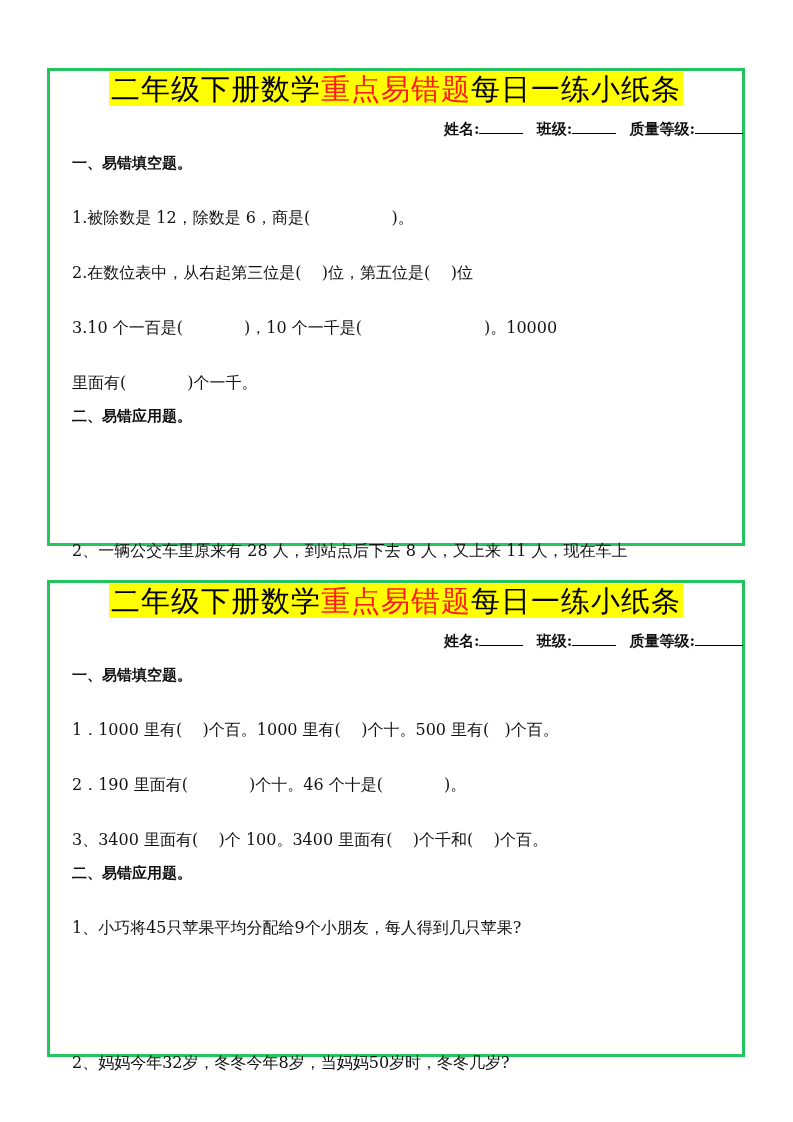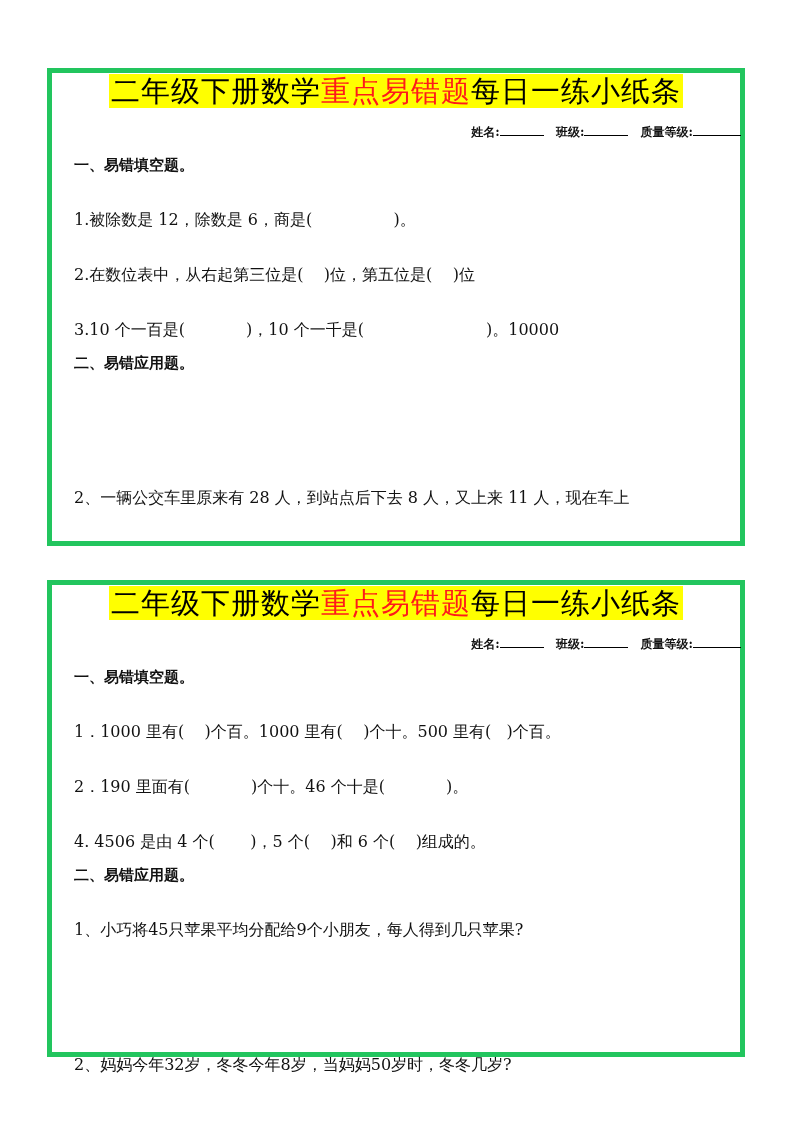--- a/index.html
+++ b/index.html
@@ -12,21 +12,21 @@
     height: 1122px;
     position: relative;
     overflow: hidden;
     font-family: "DejaVu Serif", "Liberation Serif", serif;
     color: #111111;
   }
   .card {
     position: absolute;
     left: 47px;
     width: 698px;
-    border: 5px solid #22c55e;
+    border: 3px solid #22c55e;
     box-sizing: border-box;
     background: #ffffff;
   }
   #card-1 { top: 68px; height: 478px; }
   #card-2 { top: 580px; height: 477px; }
 
   .title-wrap {
     position: absolute;
     top: 1px;
     left: 0;
@@ -45,21 +45,21 @@
     letter-spacing: 1px;
     color: #000000;
     white-space: nowrap;
   }
   .title .hl { color: #ff1a1a; }
 
   .info {
     position: absolute;
     top: 46px;
     right: -1px;
-    font-size: 12px;
+    font-size: 15px;
     line-height: 20px;
     white-space: nowrap;
     font-weight: bold;
     font-family: "DejaVu Serif", "Liberation Serif", serif;
   }
   .info .lbl { display: inline-block; }
   .info .blank {
     display: inline-block;
     border-bottom: 1.5px solid #000;
     height: 16px;
@@ -101,38 +101,39 @@
   <div class="info">
     <span class="lbl">姓名:</span><span class="blank short"></span>
     <span class="lbl">班级:</span><span class="blank short"></span>
     <span class="lbl">质量等级:</span><span class="blank last"></span>
   </div>
   <div class="body">
     <div class="section-head">一、易错填空题。</div>
     <div class="line" style="white-space:pre">1.被除数是 12，除数是 6，商是(                )。</div>
     <div class="line" style="white-space:pre">2.在数位表中，从右起第三位是(    )位，第五位是(    )位</div>
     <div class="line" style="white-space:pre">3.10 个一百是(            )，10 个一千是(                        )。10000</div>
+    <div class="line" style="white-space:pre">里面有(            )个一千。</div>
     <div class="section-head">二、易错应用题。</div>
     <div class="gap-xl"></div>
     <div class="line">2、一辆公交车里原来有 28 人，到站点后下去 8 人，又上来 11 人，现在车上</div>
   </div>
 </div>
 
 <div class="card" id="card-2">
   <div class="title-wrap">
     <span class="title"><span>二年级下册数学</span><span class="hl">重点易错题</span><span>每日一练小纸条</span></span>
   </div>
   <div class="info">
     <span class="lbl">姓名:</span><span class="blank short"></span>
     <span class="lbl">班级:</span><span class="blank short"></span>
     <span class="lbl">质量等级:</span><span class="blank last"></span>
   </div>
   <div class="body">
     <div class="section-head">一、易错填空题。</div>
     <div class="line" style="white-space:pre">1．1000 里有(    )个百。1000 里有(    )个十。500 里有(   )个百。</div>
     <div class="line" style="white-space:pre">2．190 里面有(            )个十。46 个十是(            )。</div>
-    <div class="line" style="white-space:pre">4. 4506 是由 4 个(       )，5 个(    )和 6 个(    )组成的。</div>
+    <div class="line" style="white-space:pre">3、3400 里面有(    )个 100。3400 里面有(    )个千和(    )个百。</div>
     <div class="section-head">二、易错应用题。</div>
     <div class="line">1、小巧将45只苹果平均分配给9个小朋友，每人得到几只苹果?</div>
     <div class="gap-xl"></div>
     <div class="line">2、妈妈今年32岁，冬冬今年8岁，当妈妈50岁时，冬冬几岁?</div>
   </div>
 </div>
 
 </body></html>

